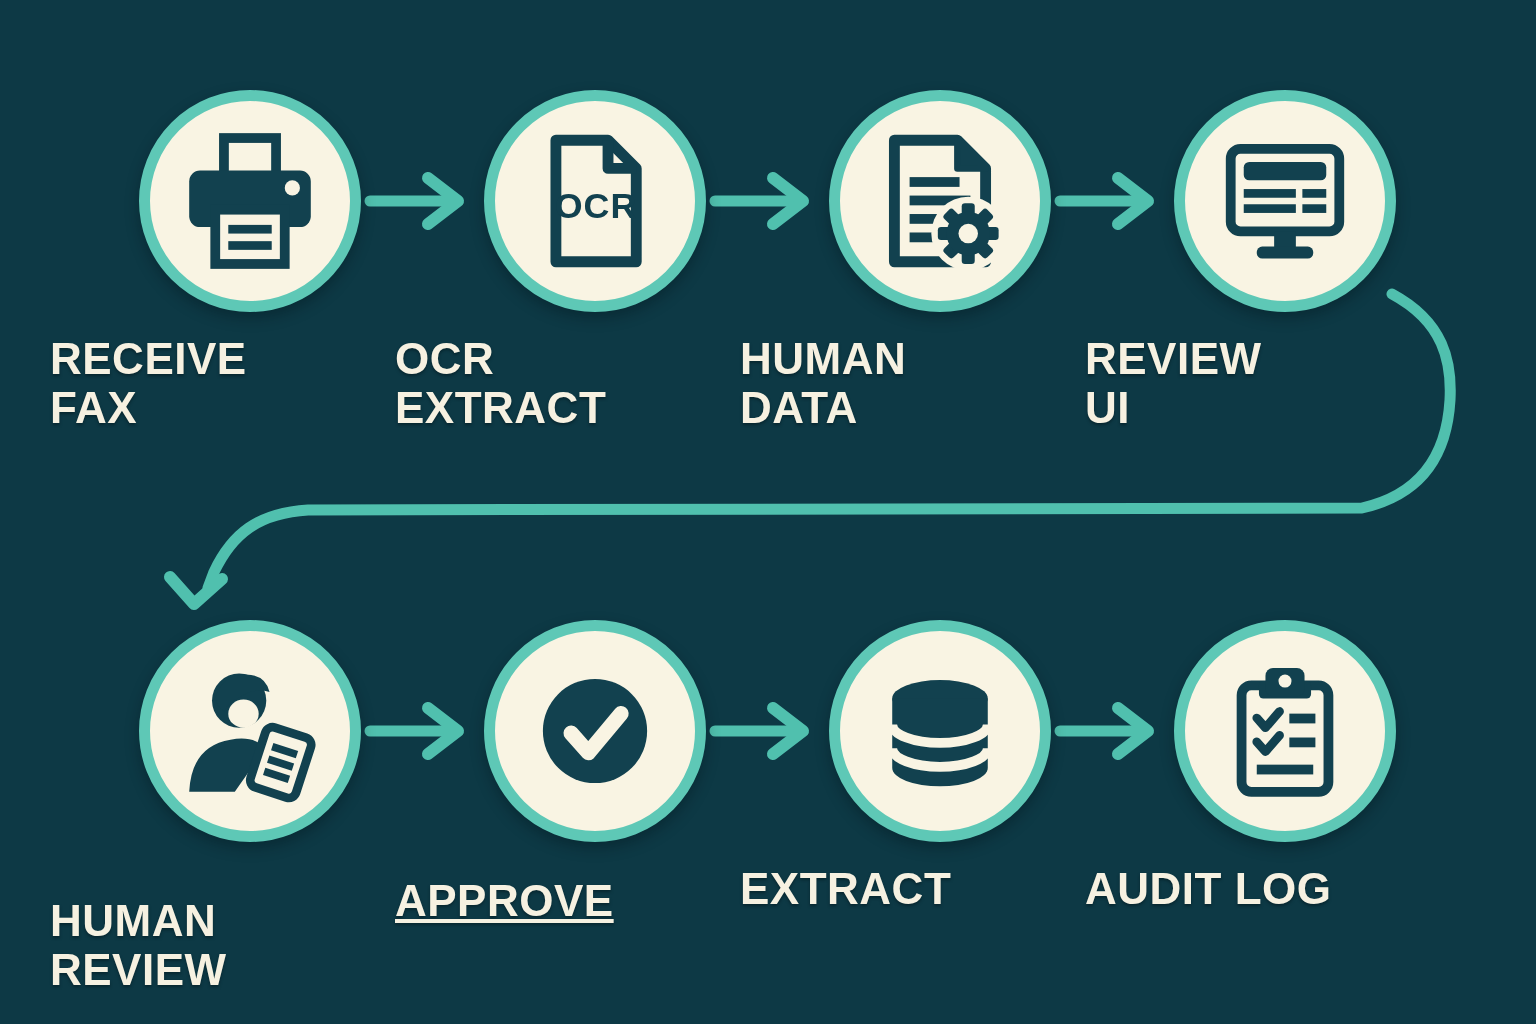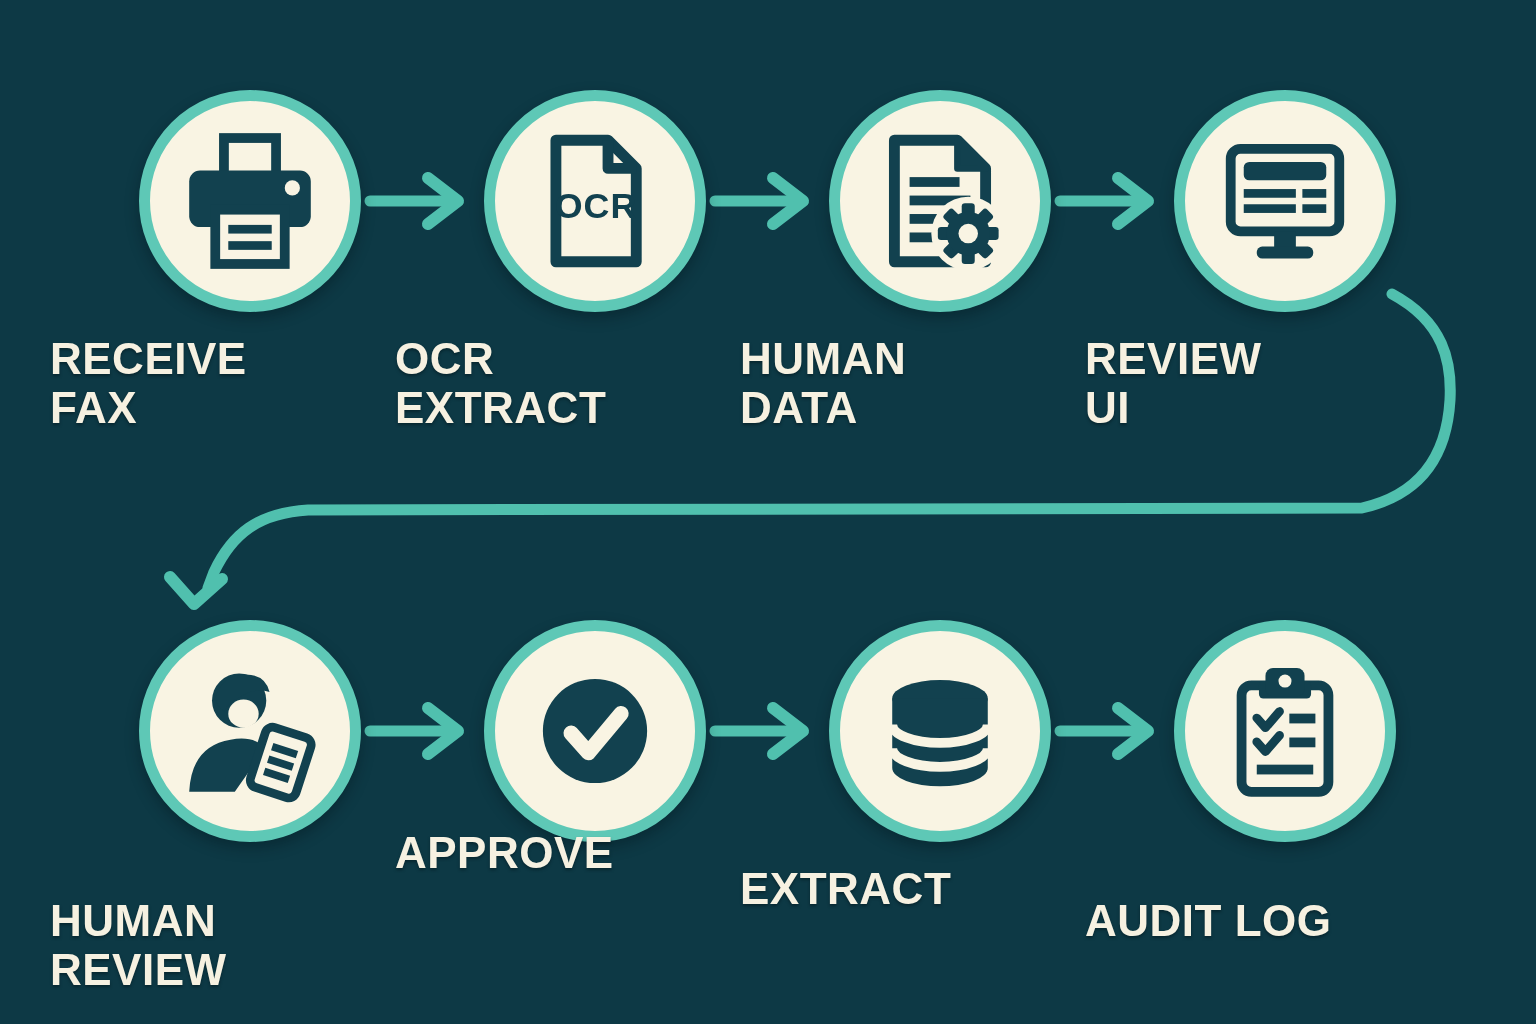--- a/index.html
+++ b/index.html
@@ -177,21 +177,21 @@
 REVIEW</div>
   </div>
 
   <div class="node">
     <div class="circle" style="left:484px;top:620px;">
       <svg viewBox="0 0 140 140">
         <circle class="fi" cx="70" cy="70" r="48"></circle>
         <path class="nf sc" stroke-width="14" stroke-linecap="round" stroke-linejoin="round" d="M48 72 L64 90 L94 54"></path>
       </svg>
     </div>
-    <div class="step-label" style="left:395px;top:828px;">APPROVE</div>
+    <div class="step-label" style="left:395px;top:876px;text-decoration:underline;">APPROVE</div>
   </div>
 
   <div class="node">
     <div class="circle" style="left:829px;top:620px;">
       <svg viewBox="0 0 140 140">
         <ellipse class="fi" cx="70" cy="40" rx="44" ry="17"></ellipse>
         <path class="fi" d="M26 40 V104 A44 17 0 0 0 114 104 V40 Z"></path>
         <path class="nf sc" stroke-width="9" d="M26 64 A44 17 0 0 0 114 64"></path>
         <path class="nf sc" stroke-width="9" d="M26 86 A44 17 0 0 0 114 86"></path>
       </svg>
@@ -206,16 +206,16 @@
         <rect class="fi" x="46" y="24" width="48" height="16" rx="4"></rect>
         <rect class="fi" x="52" y="12" width="36" height="26" rx="7"></rect>
         <circle class="fc" cx="70" cy="24" r="6"></circle>
         <path class="nf si" stroke-width="8" stroke-linecap="round" stroke-linejoin="round" d="M44 58 l8 9 l13 -15"></path>
         <rect class="fi" x="74" y="54" width="24" height="9"></rect>
         <path class="nf si" stroke-width="8" stroke-linecap="round" stroke-linejoin="round" d="M44 80 l8 9 l13 -15"></path>
         <rect class="fi" x="74" y="76" width="24" height="9"></rect>
         <rect class="fi" x="44" y="101" width="52" height="9"></rect>
       </svg>
     </div>
-    <div class="step-label" style="left:1085px;top:864px;margin-top:32px;">AUDIT LOG</div>
+    <div class="step-label" style="left:1085px;top:864px;">AUDIT LOG</div>
   </div>
 
 </div>
 
 </body></html>

